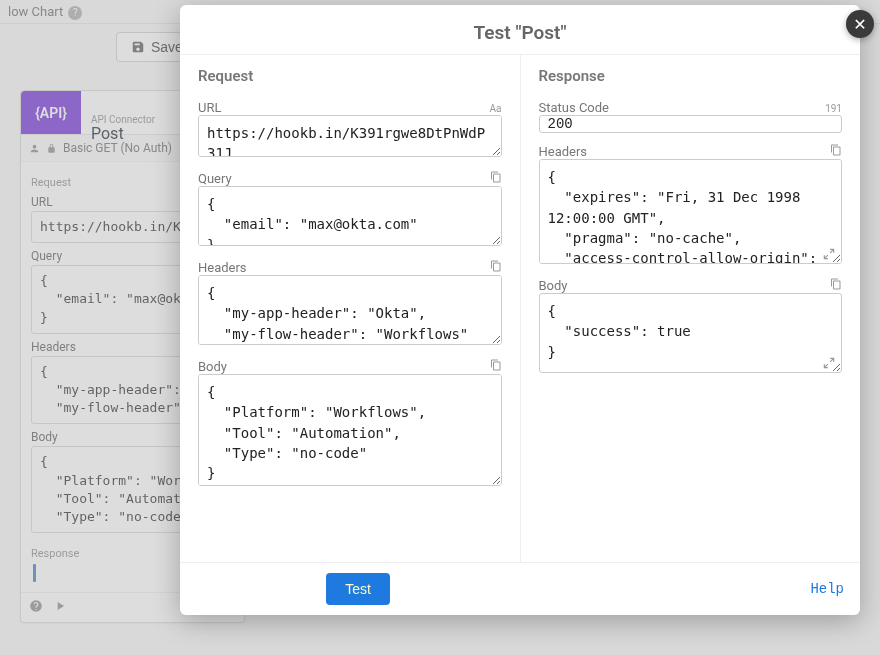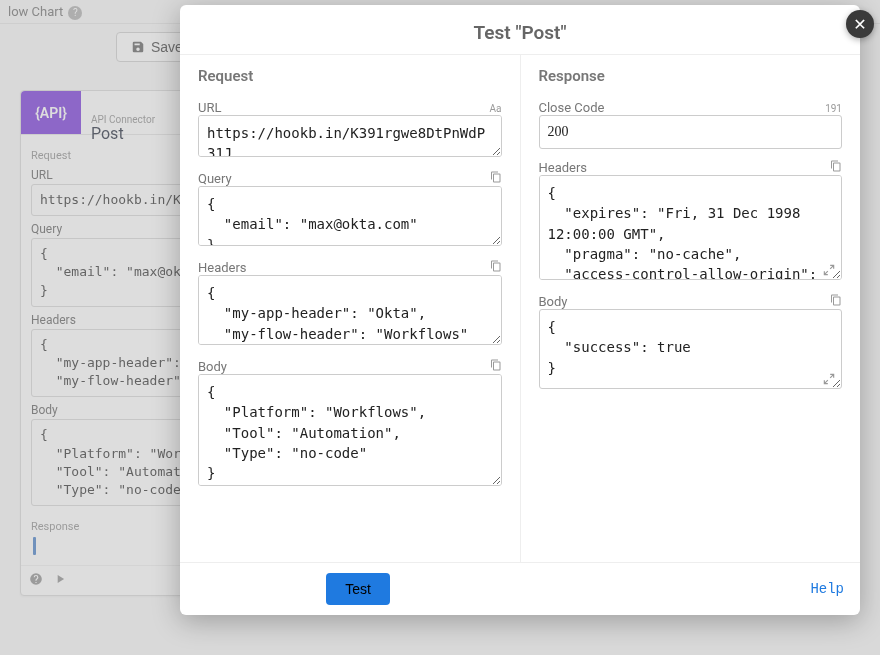--- a/index.html
+++ b/index.html
@@ -41,33 +41,33 @@
   .modal-title { text-align:center; padding:16px 0 10px; font-size:19px; font-weight:600; color:#666;}
   .modal-body { flex:1; display:flex; border-top:1px solid #eee; overflow:hidden;}
   .col { flex:1; padding:12px 18px 8px; overflow:auto;}
   .col + .col { border-left:1px solid #eee; }
   .col-title { font-size:15px; font-weight:600; color:#777; margin-bottom:10px;}
   .flbl-row { display:flex; align-items:baseline; justify-content:space-between; margin-top:10px; }
   .flbl { font-size:13px; color:#777; }
   .flbl-hint { font-size:10px; color:#999;margin-top:8px; }
   .copy-icon svg { width:12px;height:12px;fill:#999; }
   textarea.fld, input.fld { width:100%; border:1px solid #ccc; border-radius:3px; padding:7px 8px; font-family:ui-monospace, Menlo, monospace; font-size:14px; color:#222; line-height:1.45; resize:vertical; background:#fff;}
-  input.fld { font-family:Liberation Serif, serif; height:34px; }
+  input.fld { font-family:Liberation Mono, monospace; height:18px; }
   textarea.ta-sm { height:60px;}
   textarea.ta-md { height:78px;}
   textarea.ta-lg { height:112px;}
   .ta-rel { position:relative; }
   .expand-icon { position:absolute; right:6px; bottom:6px; width:14px;height:14px; opacity:.6;}
   .expand-icon svg{width:14px;height:14px;stroke:#555;fill:none;stroke-width:2;}
 
   .modal-footer { display:flex; border-top:1px solid #eee; padding:10px 16px; align-items:center;}
   .modal-footer .left { flex:1; display:flex; justify-content:center; }
   .modal-footer .right { flex:1; display:flex; justify-content:flex-end; gap:14px; align-items:center;}
   .btn { border-radius:4px; padding:7px 18px; font-size:14px; border:1px solid transparent; }
-  .btn-primary { background:#1f7ae0; color:#000000; }
+  .btn-primary { background:#1f7ae0; color:#fef9c3; }
   .btn-default { background:#eee; color:#444; border-color:#ddd;}
   .link { color:#1f7ae0; font-size:14px;font-family:Liberation Mono, monospace; }
 </style>
 </head>
 <body>
 
 <div class="bg-overlay"></div>
 
 <div class="topbar">
   <span>low Chart</span>
@@ -86,20 +86,29 @@
 <div class="card">
   <div class="card-hdr">
     <div class="card-icon">
         <span>{API}</span>
       </div>
     <div class="card-meta">
       <div class="sub">API Connector</div>
       <div class="title">Post</div>
     </div>
   </div>
+  <div class="card-auth">
+    <svg viewBox="0 0 24 24">
+        <path d="M12 12a4 4 0 1 0-4-4 4 4 0 0 0 4 4zm0 2c-3 0-8 1.5-8 4.5V20h16v-1.5c0-3-5-4.5-8-4.5z"></path>
+      </svg>
+    <svg viewBox="0 0 24 24">
+        <path d="M12 2a4 4 0 0 0-4 4v3H7a2 2 0 0 0-2 2v8a2 2 0 0 0 2 2h10a2 2 0 0 0 2-2v-8a2 2 0 0 0-2-2h-1V6a4 4 0 0 0-4-4zm-2 4a2 2 0 0 1 4 0v3h-4z"></path>
+      </svg>
+    <span>Basic GET (No Auth)</span>
+  </div>
   <div class="card-body">
     <div class="bg-section-label">Request</div>
 
     <div class="bg-field-label">URL</div>
     <div class="bg-box">https://hookb.in/K391rgwe8DtPnWdP31Jb</div>
 
     <div class="bg-field-label">Query</div>
     <div class="bg-box">{
   "email": "max@okta.c
 }</div>
@@ -179,21 +188,21 @@
   "Platform": "Workflows",
   "Tool": "Automation",
   "Type": "no-code"
 }</textarea>
     </div>
 
     <div class="col">
       <div class="col-title">Response</div>
 
       <div class="flbl-row">
-        <span class="flbl">Close Code</span>
+        <span class="flbl">Status Code</span>
         <span class="flbl-hint">191</span>
       </div>
       <input class="fld" value="200" style="">
 
       <div class="flbl-row">
         <span class="flbl">Headers</span>
         <span class="copy-icon"><svg viewBox="0 0 24 24">
               <path d="M16 1H4a2 2 0 0 0-2 2v14h2V3h12zm3 4H8a2 2 0 0 0-2 2v14a2 2 0 0 0 2 2h11a2 2 0 0 0 2-2V7a2 2 0 0 0-2-2zm0 16H8V7h11z"></path>
             </svg></span>
       </div>

